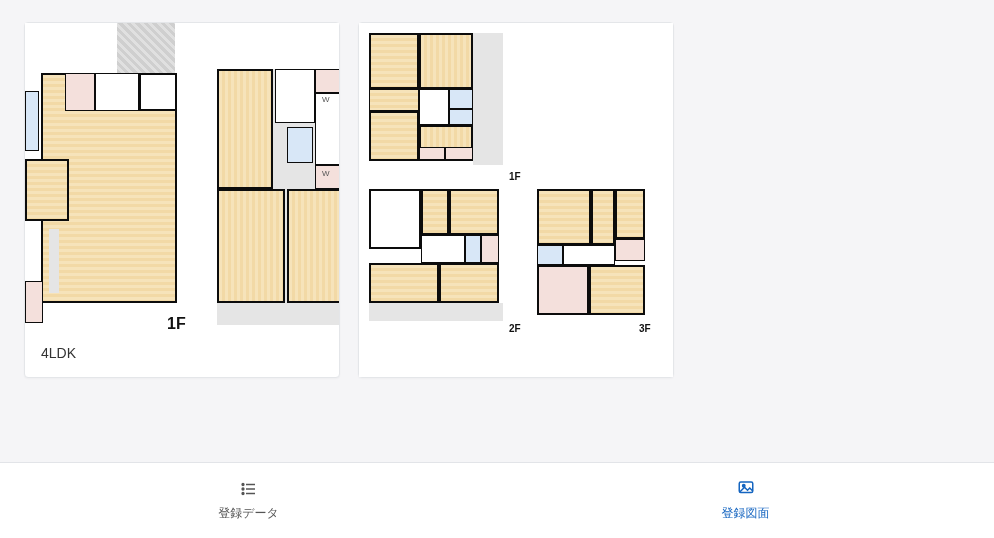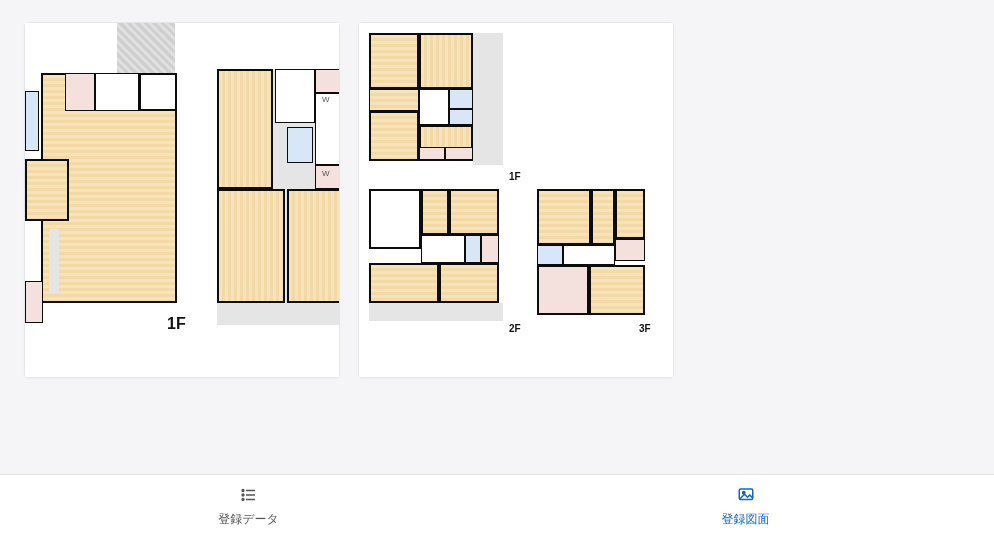--- a/index.html
+++ b/index.html
@@ -39,28 +39,28 @@
   .c2-plan { width: 134px; height: 134px; }
   .c2-p1 { left: 10px; top: 10px; }
   .c2-p2 { left: 10px; top: 166px; }
   .c2-p3 { left: 178px; top: 166px; width: 112px; height: 134px; }
   .c2-lbl1 { left: 150px; top: 148px; }
   .c2-lbl2 { left: 150px; top: 300px; }
   .c2-lbl3 { left: 280px; top: 300px; }
 
   
   .tabbar {
-    position: absolute; left: 0; right: 0; bottom: 0; height: 64px;
+    position: absolute; left: 0; right: 0; bottom: 0; height: 76px;
     background: #fff; border-top: 1px solid #e2e4e8; display: flex;
   }
   .tab {
     flex: 1; display: flex; flex-direction: column; align-items: center; justify-content: center;
     gap: 4px; font-size: 12px; color: #555; cursor: pointer;
   }
-  .tab.active { color: #1565c0; }
+  .tab.active { color: #1565c0; font-family: Liberation Mono, monospace; }
   .tab svg { width: 22px; height: 18px; }
   .tab .lab { font-size: 12px; }
 </style>
 </head>
 <body>
 
 <div class="page">
 
   <div class="cards">
 
@@ -87,20 +87,21 @@
           <div class="fp-room white thin" style="left:58px;top:0;width:40px;height:54px;"></div>
           <div class="fp-room blue thin" style="left:70px;top:58px;width:26px;height:36px;"></div>
           <div class="fp-room pink thin" style="left:98px;top:0;width:28px;height:24px;border-right:none;"></div>
           <div class="fp-room pink thin" style="left:98px;top:96px;width:28px;height:24px;border-right:none;"></div>
           <div class="fp-room white thin" style="left:98px;top:24px;width:28px;height:72px;"></div>
           <span style="position:absolute;left:105px;top:26px;font-size:8px;color:#555;">W</span>
           <span style="position:absolute;left:105px;top:100px;font-size:8px;color:#555;">W</span>
         </div>
         <div class="floor-label c1-1f-label">1F</div>
       </div>
+      <div class="card-caption">4LDK</div>
     </div>
 
     <div class="card">
       <div class="card-image">
 
         <div class="c2 c2-plan c2-p1">
           <div class="fp-room grey nowall thin" style="left:104px;top:0;width:30px;height:132px;"></div>
           <div class="fp-room wood" style="left:0;top:0;width:50px;height:56px;"></div>
           <div class="fp-room woodv" style="left:50px;top:0;width:54px;height:56px;"></div>
           <div class="fp-room wood" style="left:0;top:78px;width:50px;height:50px;"></div>

